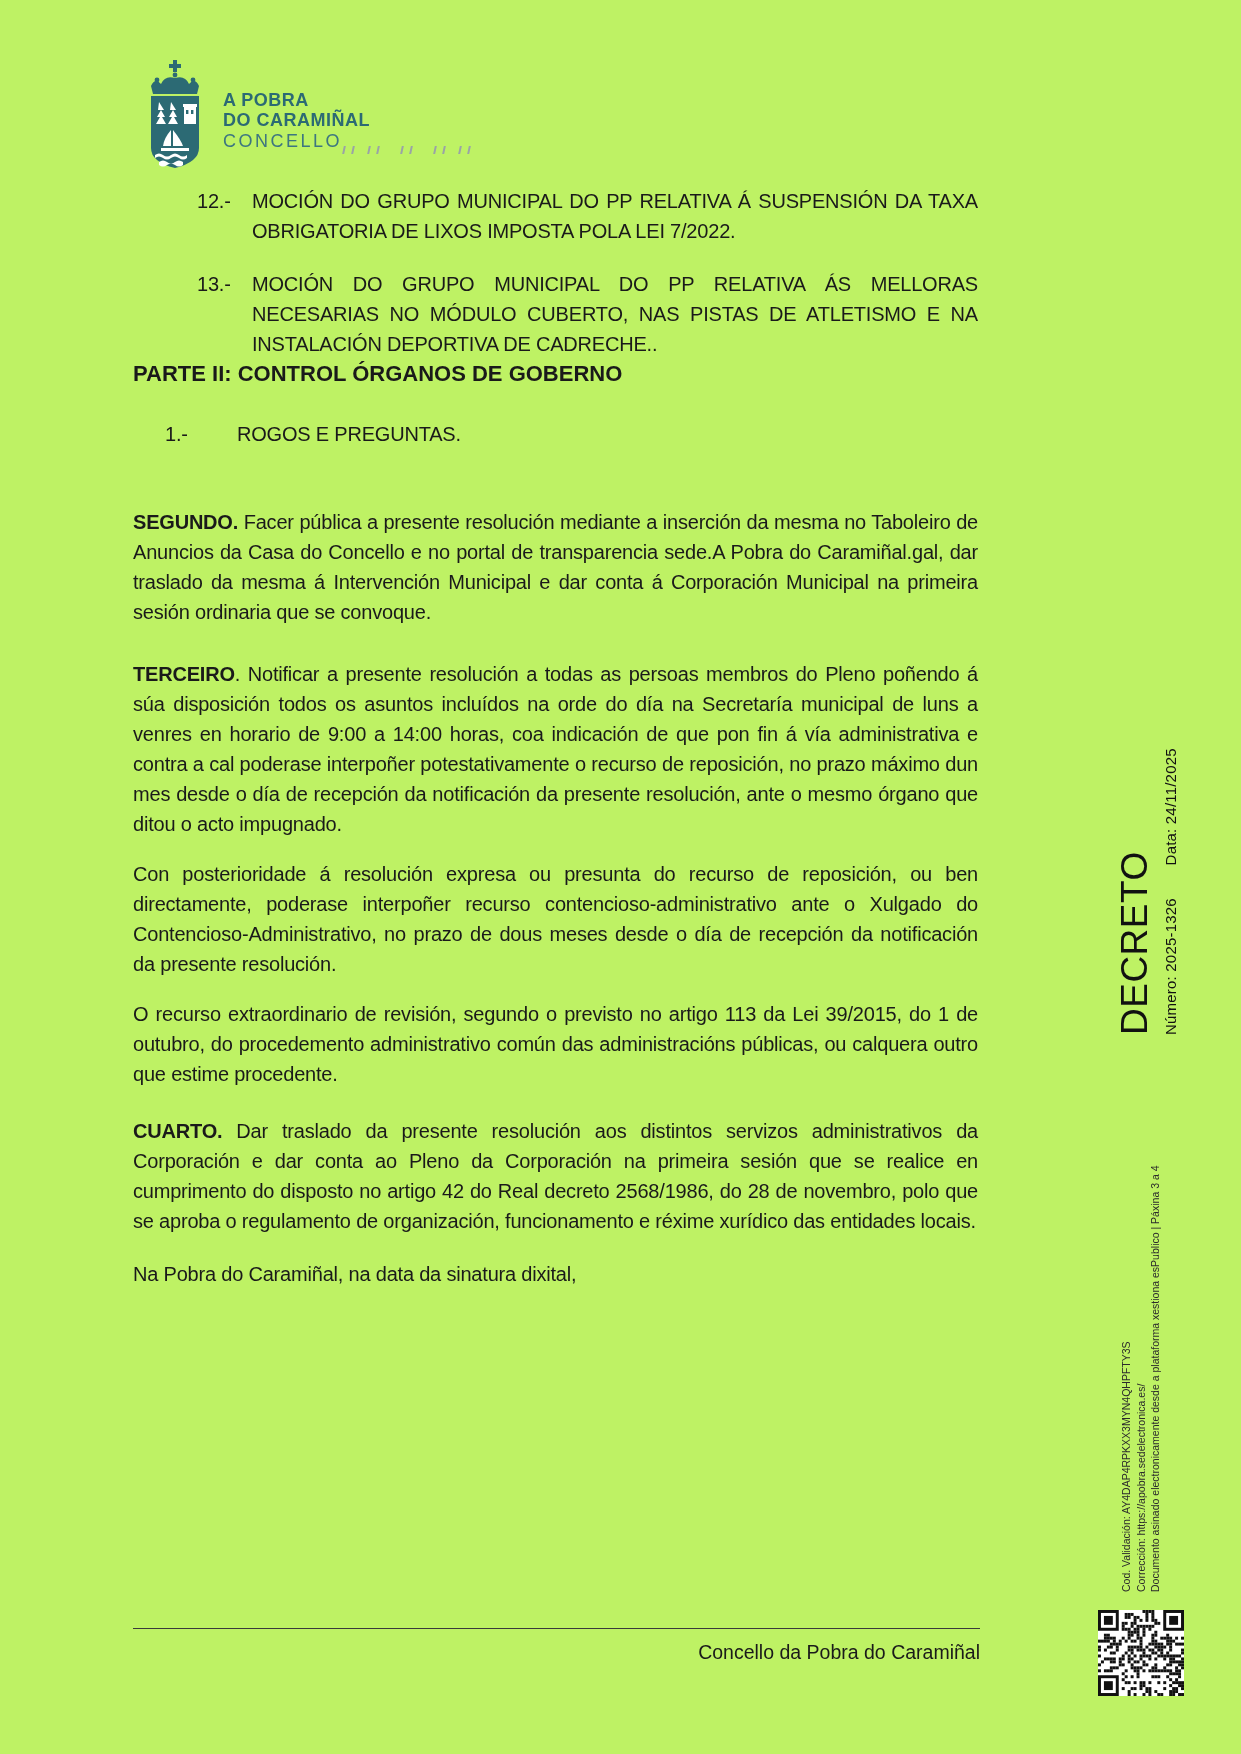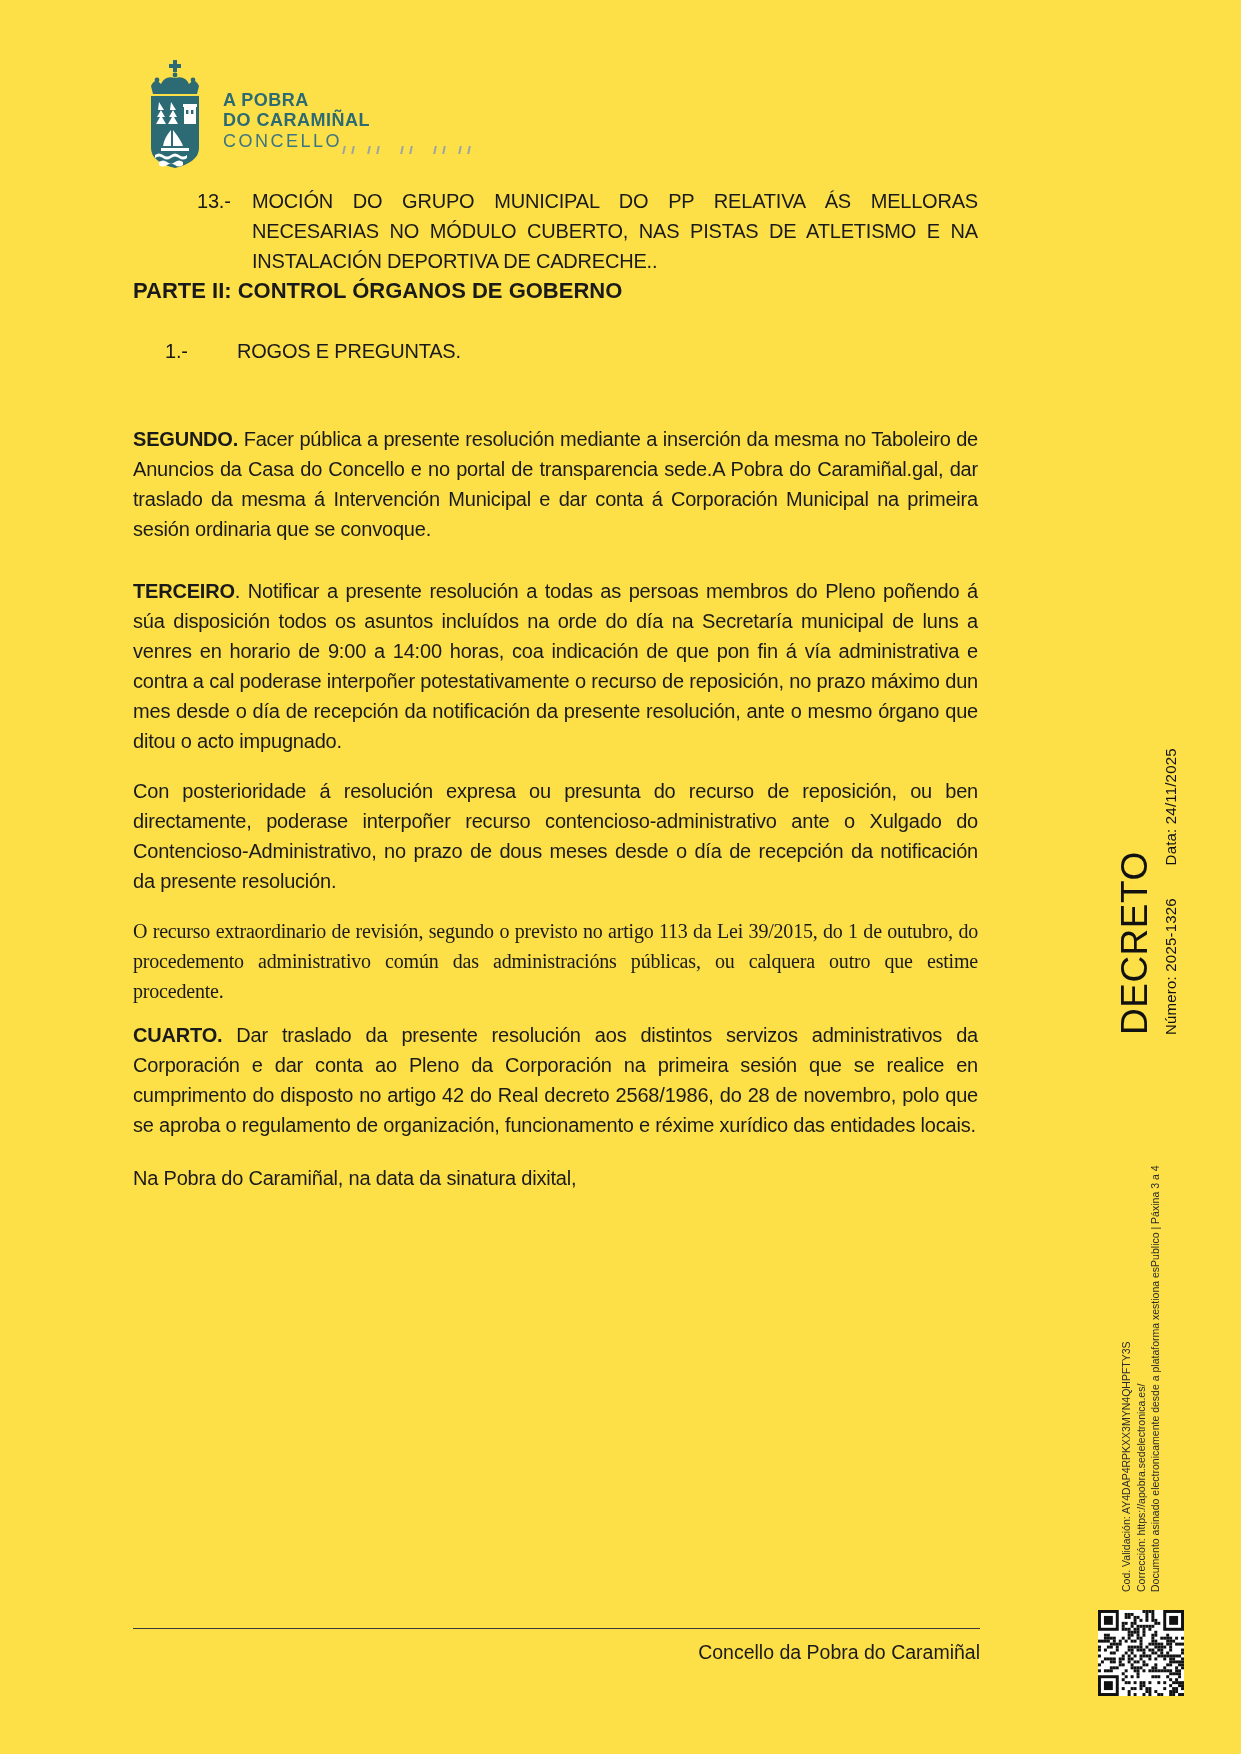--- a/index.html
+++ b/index.html
@@ -1,17 +1,17 @@
 <!DOCTYPE html>
 <html><head>
 <meta charset="utf-8">
 <style>
   html,body{margin:0;padding:0;background:#ffffff;}
   .page{
-    position:relative;width:1241px;height:1754px;background:#fde047;overflow:hidden;
+    position:relative;width:1241px;height:1754px;background:#bef264;overflow:hidden;
     font-family:"Liberation Sans", sans-serif;color:#1a1a1a;
   }
   
   .logo{position:absolute;left:147px;top:58px;display:flex;align-items:flex-start;}
   .crest{width:56px;height:112px;}
   .logo-text{margin-left:20px;margin-top:32px;color:#2c6a74;line-height:20px;}
   .logo-name{font-size:18px;font-weight:bold;letter-spacing:0.5px;}
   .logo-sub{font-size:18px;font-weight:normal;letter-spacing:2.5px;margin-top:1px;color:#3d7680;}
   .stamp-marks{position:absolute;left:343px;top:146px;display:flex;gap:14px;}
   .stamp-marks i{display:block;width:7px;height:8px;border-left:2px solid #9aa4a6;border-right:2px solid #9aa4a6;transform:skewX(-12deg);}
@@ -23,21 +23,21 @@
   .mb-a{margin-bottom:23px;}
   .mb-b{}
   .part2-heading{font-size:22px;font-weight:bold;letter-spacing:0;margin:0 0 30px 0;}
   .part2-item{position:relative;padding-left:104px;margin-bottom:58px;}
   .part2-item .num{position:absolute;left:32px;top:0;}
   .para{margin:0;text-align:justify;}
   .para .lead{font-weight:bold;}
   .p1{margin-bottom:32px;}
   .p2{margin-bottom:20px;}
   .p3{margin-bottom:20px;}
-  .p4{margin-bottom:14px;font-family:Liberation Serif, serif;}
+  .p4{margin-bottom:27px;}
   .p5{margin-bottom:23px;}
   .p6{text-align:left;}
   
   .decreto-block{
     position:absolute;left:960px;top:810px;width:380px;height:70px;
     transform:rotate(-90deg);transform-origin:center;color:#111;
   }
   .decreto-title{font-size:37px;line-height:40px;letter-spacing:0.5px;}
   .decreto-meta{font-size:15px;line-height:19px;margin-top:6px;letter-spacing:0.2px;}
   .decreto-meta .gap{display:inline-block;width:24px;}
@@ -91,20 +91,24 @@
   <div class="stamp-marks">
     <i></i>
       <i></i>
       <i style="margin-left:8px"></i>
       <i style="margin-left:8px"></i>
       <i></i>
   </div>
 
   <div class="content">
 
+    <div class="agenda-item mb-a">
+      <span class="num">12.-</span>
+      <span>MOCIÓN DO GRUPO MUNICIPAL DO PP RELATIVA Á SUSPENSIÓN DA TAXA OBRIGATORIA DE LIXOS IMPOSTA POLA LEI 7/2022.</span>
+    </div>
 
     <div class="agenda-item mb-b">
       <span class="num">13.-</span>
       <span>MOCIÓN DO GRUPO MUNICIPAL DO PP RELATIVA ÁS MELLORAS NECESARIAS NO MÓDULO CUBERTO, NAS PISTAS DE ATLETISMO E NA INSTALACIÓN DEPORTIVA DE CADRECHE..</span>
     </div>
 
     <div class="part2-heading">PARTE II: CONTROL ÓRGANOS DE GOBERNO</div>
 
     <div class="part2-item">
       <span class="num">1.-</span>

